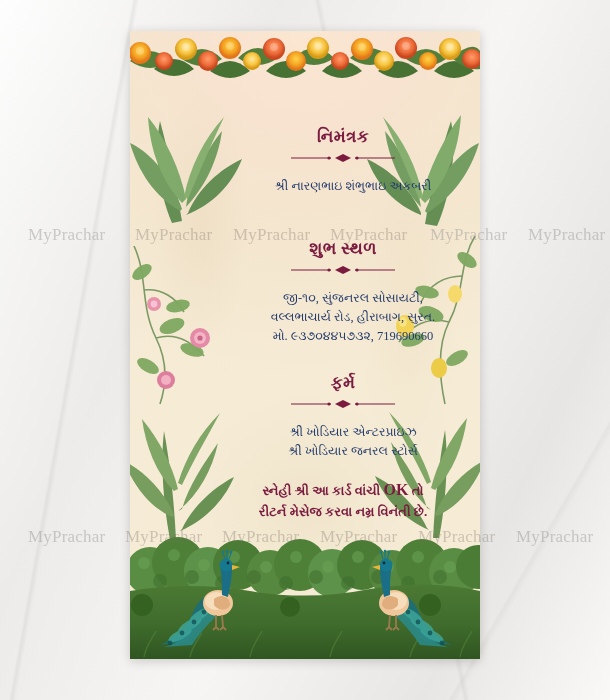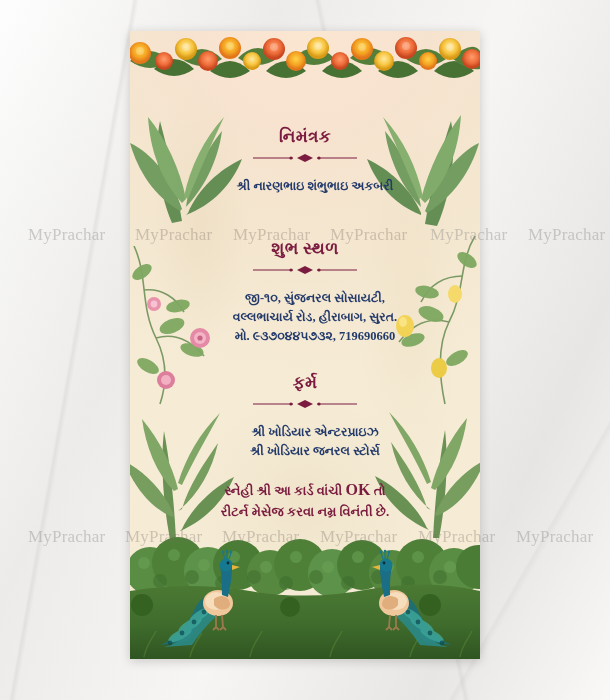--- a/index.html
+++ b/index.html
@@ -109,24 +109,24 @@
     height: 12px;
     margin: 5px auto 9px auto;
     width: 120px;
     position: relative;
   }
   .body-line {
     font-family: "Liberation Serif", serif;
     color: #233a6b;
     font-size: 12.5px;
     line-height: 19px;
-    font-weight: bold;
+    font-weight: normal;
     margin-left: 20px;
   }
-  .sec { position: absolute; left: 0; width: 350px; }
+  .sec { position: absolute; left: 0; width: 350px; padding-left: 38px; }
   #sec-invite { top: 96px; }
   #sec-venue  { top: 208px; }
   #sec-firm   { top: 342px; }
   #sec-note   { top: 448px; }
   .note-line {
     font-family: "Liberation Serif", serif;
     color: #7b1b3f;
     font-weight: bold;
     font-size: 13px;
     line-height: 21px;

